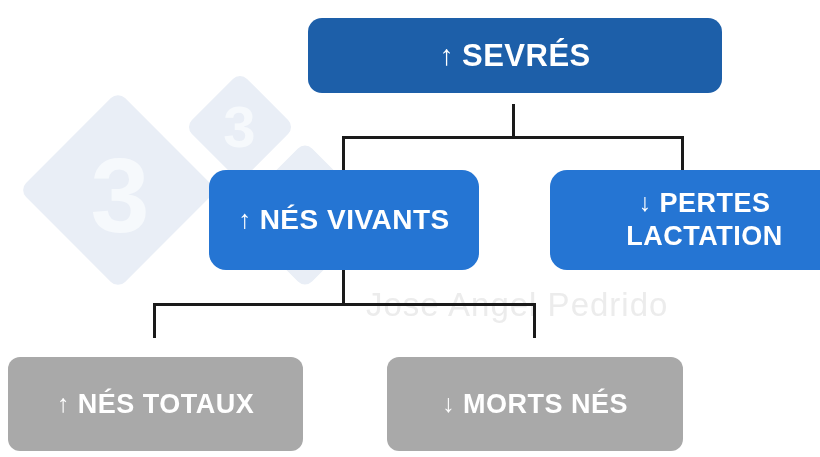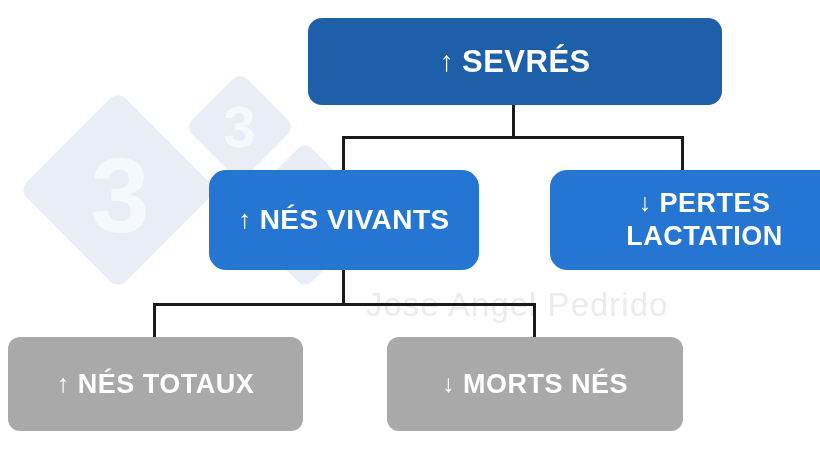--- a/index.html
+++ b/index.html
@@ -16,21 +16,21 @@
 
   
   .line{position:absolute;background:#1a1a1a;z-index:1;}
 
   
   .node{position:absolute;z-index:2;display:flex;align-items:center;justify-content:center;
         color:#ffffff;font-weight:700;text-align:center;letter-spacing:.5px;line-height:1.22;}
   .node .arrow{font-weight:400;font-size:.92em;margin-right:8px;position:relative;top:-1px;}
   .node-root{background:#1d5fa9;border-radius:14px;font-size:31px;}
   .node-mid {background:#2575d3;border-radius:17px;font-size:28px;}
-  .node-leaf{background:#a9a9a9;border-radius:12px;font-size:27px;}
+  .node-leaf{background:#a9a9a9;border-radius:12px;font-size:27px;margin-top:20px;}
   .node-text{display:inline;}
   .node-inner{padding:0 18px;}
 </style>
 </head>
 <body>
 
 <div class="stage">
 
   <div class="wm wm-diamond" style="left:48px;top:120px;width:140px;height:140px;"></div>
   <div class="wm wm-num" style="left:70px;top:130px;width:100px;height:130px;font-size:106px;">3</div>
@@ -45,21 +45,21 @@
 
   <div class="line" style="left:512px;top:104px;width:3px;height:34px;"></div>
   <div class="line" style="left:342px;top:136px;width:342px;height:3px;"></div>
   <div class="line" style="left:342px;top:136px;width:3px;height:36px;"></div>
   <div class="line" style="left:681px;top:136px;width:3px;height:36px;"></div>
   <div class="line" style="left:342px;top:269px;width:3px;height:36px;"></div>
   <div class="line" style="left:153px;top:303px;width:383px;height:3px;"></div>
   <div class="line" style="left:153px;top:303px;width:3px;height:35px;"></div>
   <div class="line" style="left:533px;top:303px;width:3px;height:35px;"></div>
 
-  <div class="node node-root" style="left:308px;top:18px;width:414px;height:87px;">
+  <div class="node node-root" style="left:308px;top:18px;width:414px;height:75px;">
     <div class="node-inner">
       <span class="arrow">↑</span><span class="node-text">SEVRÉS</span>
     </div>
   </div>
 
   <div class="node node-mid" style="left:209px;top:170px;width:270px;height:100px;">
     <div class="node-inner">
       <span class="arrow">↑</span><span class="node-text">NÉS VIVANTS</span>
     </div>
   </div>

